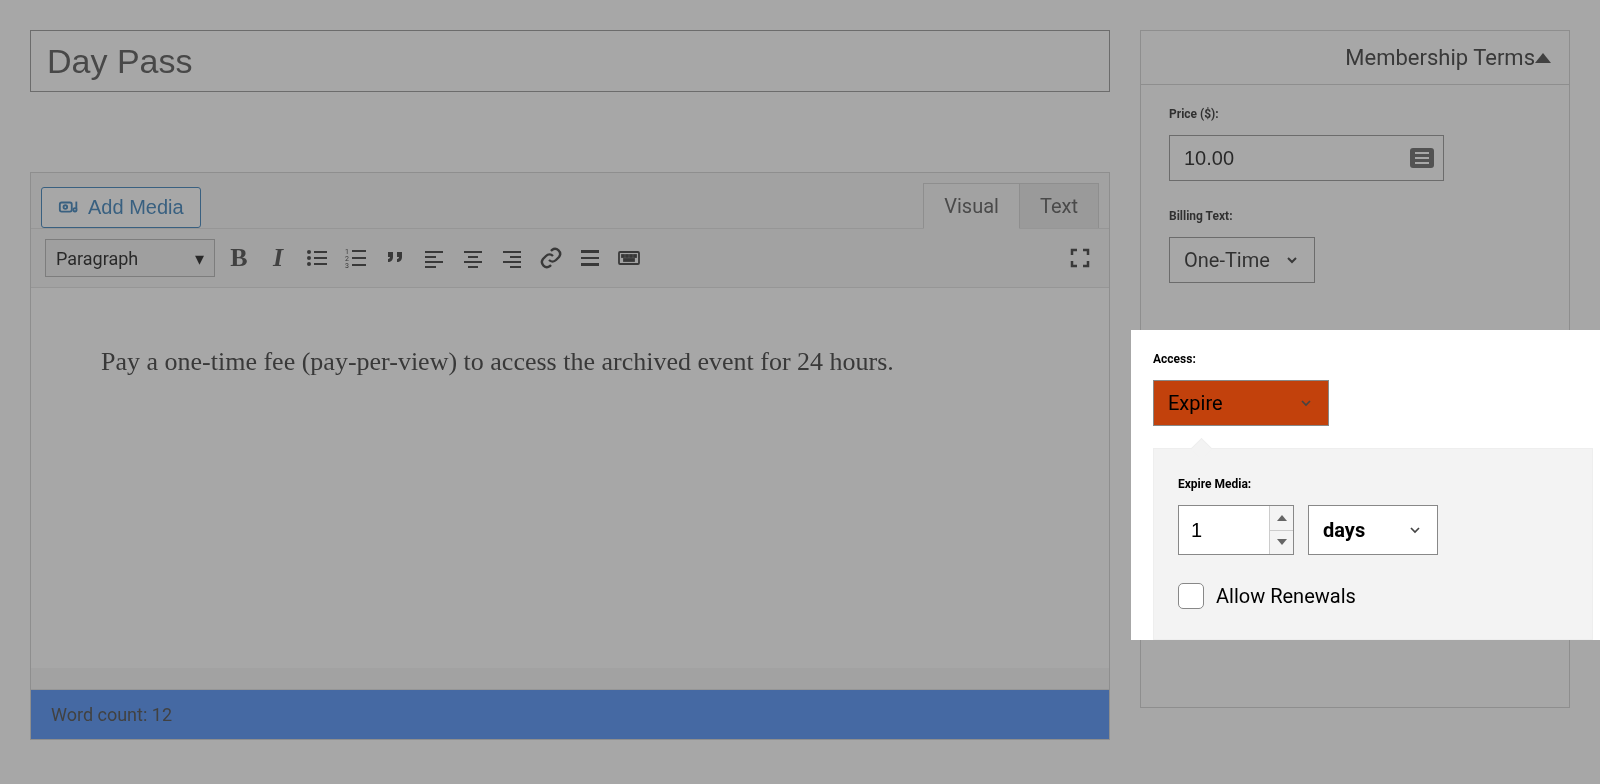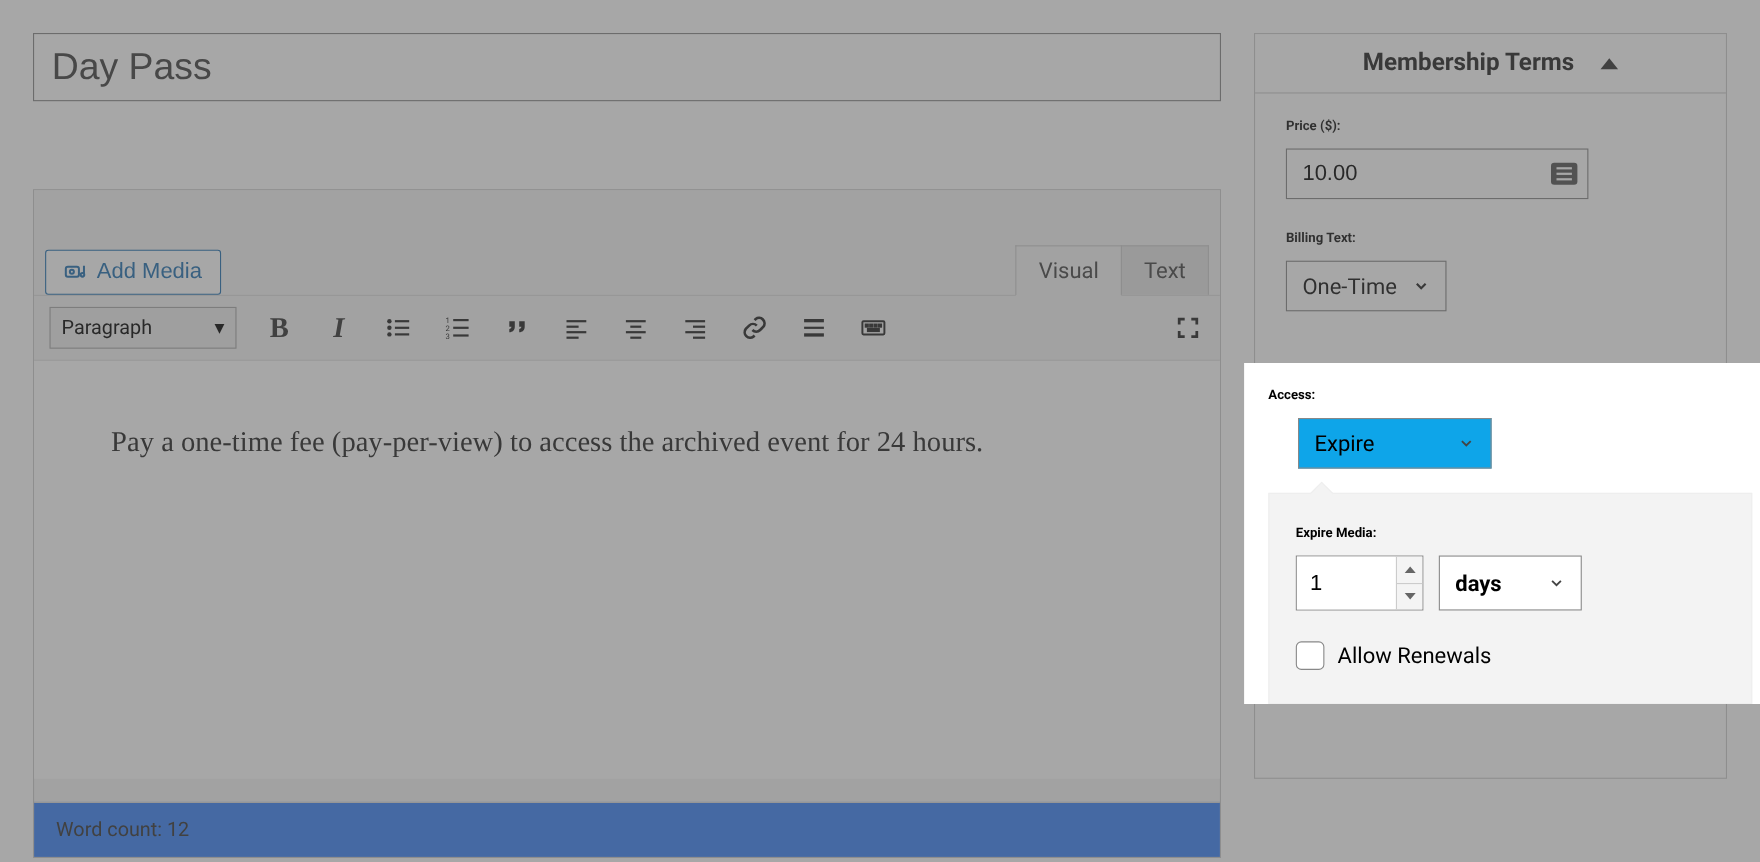--- a/index.html
+++ b/index.html
@@ -68,41 +68,40 @@
     cursor: pointer;
     font-weight: 500;
   }
   .add-media-icon {
     width: 22px; height: 22px;
     display: inline-block;
   }
   .editor-tabs {
     display: flex;
     gap: 0;
-    margin-top: 40px;
   }
   .ed-tab {
     padding: 10px 20px;
     font-size: 20px;
     border: 1px solid #ccc;
     border-bottom: none;
     background: #e5e5e5;
     color: #444;
     cursor: pointer;
     margin-left: -1px;
   }
   .ed-tab.active {
     background: #f5f5f5;
     border-bottom: 1px solid #f5f5f5;
     margin-bottom: -1px;
   }
   .toolbar {
     display: flex;
     align-items: center;
-    gap: 24px;
+    gap: 9px;
     padding: 10px 14px;
     border-top: 1px solid #ddd;
     border-bottom: 1px solid #ddd;
     background: #f5f5f5;
   }
   .para-select {
     display: flex;
     align-items: center;
     justify-content: space-between;
     width: 170px;
@@ -142,28 +141,27 @@
   }
 
   
   .panel {
     border: 1px solid #ccc;
     background: #fff;
   }
   .panel-head {
     display: flex;
     align-items: center;
-    justify-content: center;
+    justify-content: flex-end;
     padding: 14px 18px;
     border-bottom: 1px solid #ccc;
     font-size: 22px;
-    font-weight: 700;
+    font-weight: 400;
     color: #222;
     cursor: pointer;
-    gap: 24px;
   }
   .panel-head .tri {
     width: 0; height: 0;
     border-left: 8px solid transparent;
     border-right: 8px solid transparent;
     border-bottom: 10px solid #333;
   }
   .panel-body {
     padding: 22px 28px 24px 28px;
     font-size: 20px;
@@ -227,25 +225,24 @@
     padding: 22px 22px 0 22px;
   }
   .access-select {
     display: inline-flex;
     align-items: center;
     justify-content: space-between;
     width: 176px;
     height: 46px;
     padding: 0 14px;
     border: 1px solid #888;
-    background: #0ea5e9;
+    background: #c2410c;
     font-size: 20px;
     cursor: pointer;
     margin-bottom: 22px;
-    margin-left: 27px;
   }
   .expire-box {
     background: #f3f3f3;
     border: 1px solid #eee;
     padding: 28px 24px 30px 24px;
     position: relative;
   }
   .expire-box::before{
     content:"";
     position:absolute;

